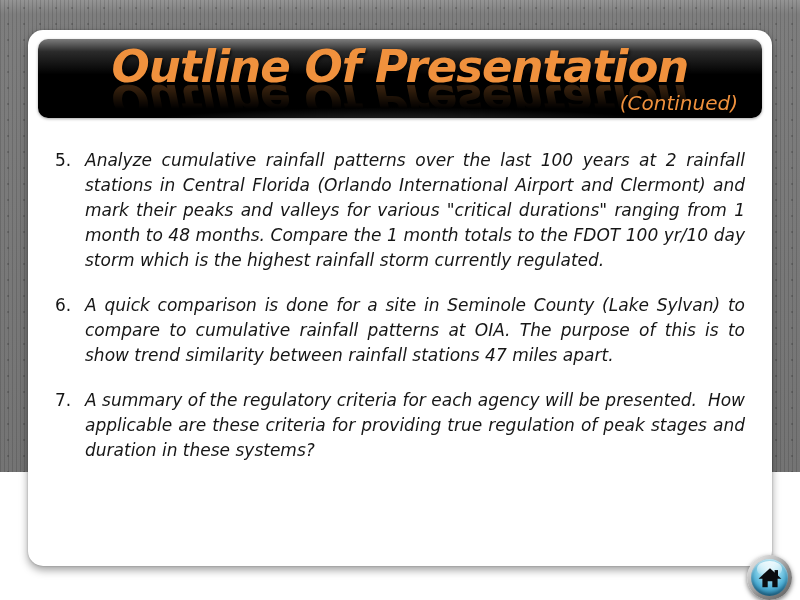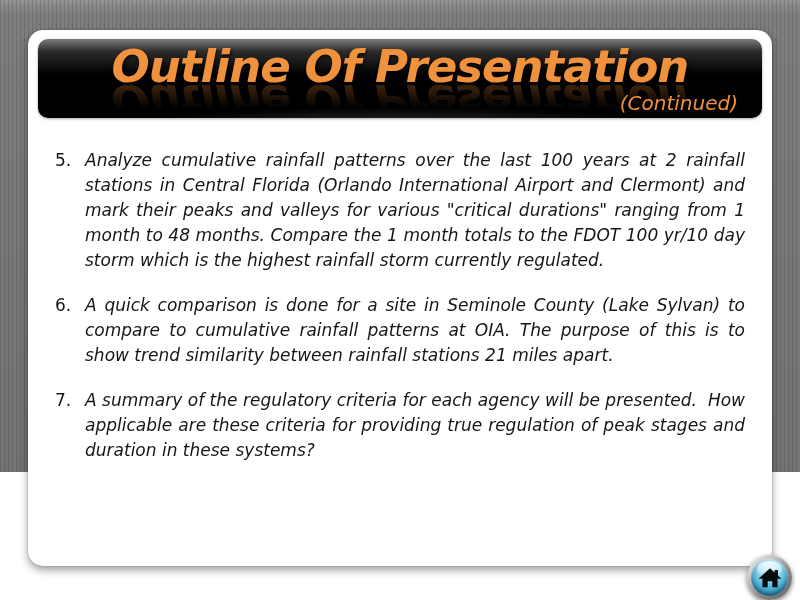--- a/index.html
+++ b/index.html
@@ -132,21 +132,21 @@
 
     <div class="content">
 
       <div class="item">
         <div class="item-num">5.</div>
         <div class="item-text">Analyze cumulative rainfall patterns over the last 100 years at 2 rainfall stations in Central Florida (Orlando International Airport and Clermont) and mark their peaks and valleys for various "critical durations" ranging from 1 month to 48 months. Compare the 1 month totals to the FDOT 100 yr/10 day storm which is the highest rainfall storm currently regulated.</div>
       </div>
 
       <div class="item">
         <div class="item-num">6.</div>
-        <div class="item-text">A quick comparison is done for a site in Seminole County (Lake Sylvan) to compare to cumulative rainfall patterns at OIA. The purpose of this is to show trend similarity between rainfall stations 21 miles apart.</div>
+        <div class="item-text">A quick comparison is done for a site in Seminole County (Lake Sylvan) to compare to cumulative rainfall patterns at OIA. The purpose of this is to show trend similarity between rainfall stations 47 miles apart.</div>
       </div>
 
       <div class="item">
         <div class="item-num">7.</div>
         <div class="item-text">A summary of the regulatory criteria for each agency will be presented.&nbsp; How applicable are these criteria for providing true regulation of peak stages and duration in these systems?</div>
       </div>
 
     </div>
   </div>
 

